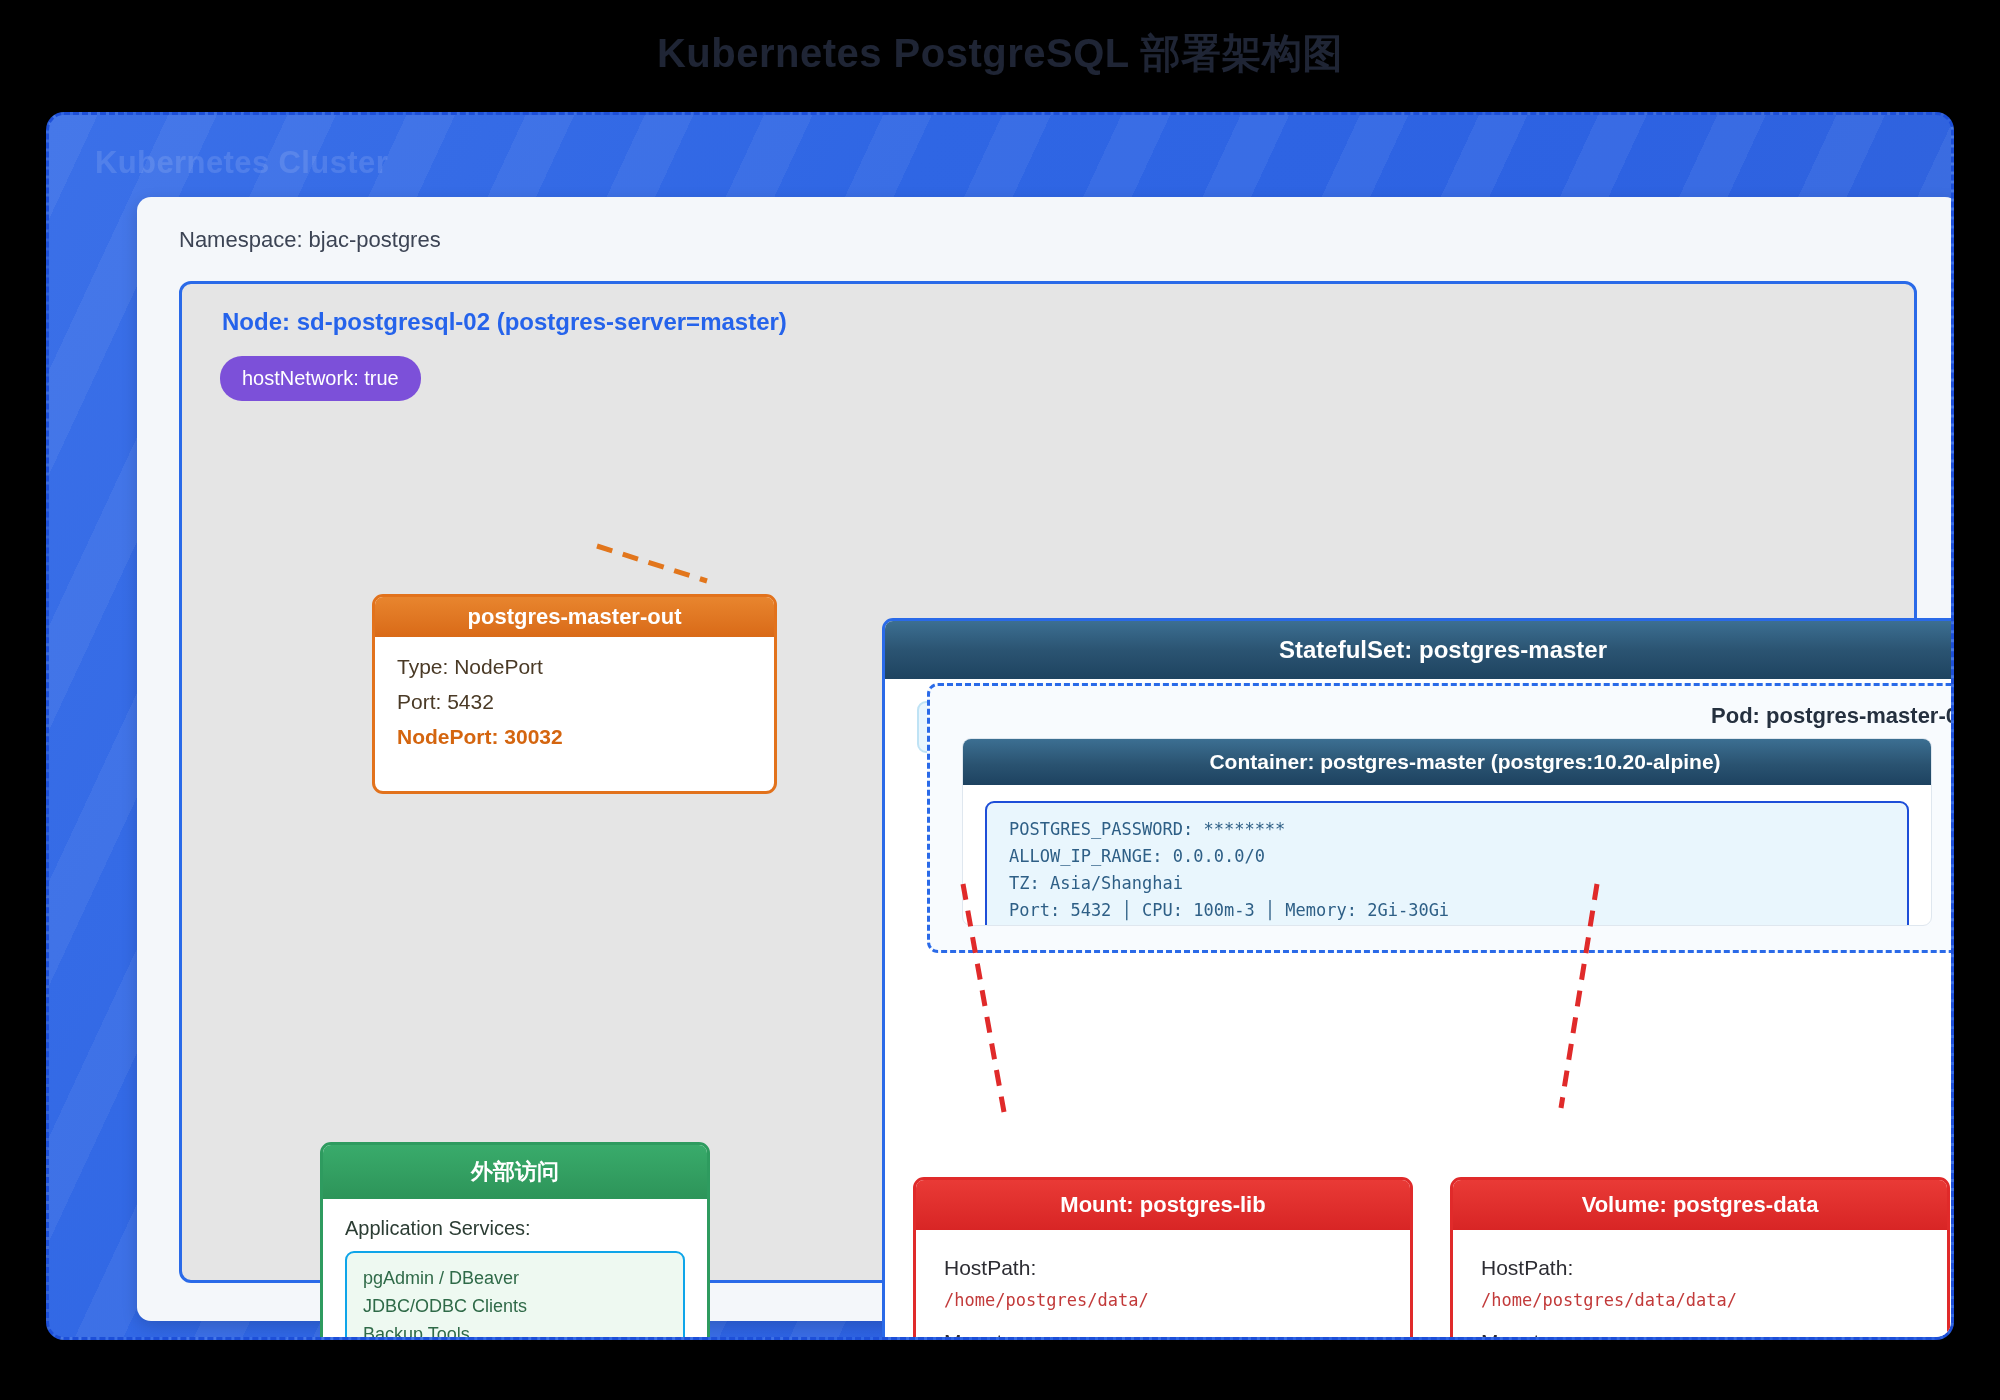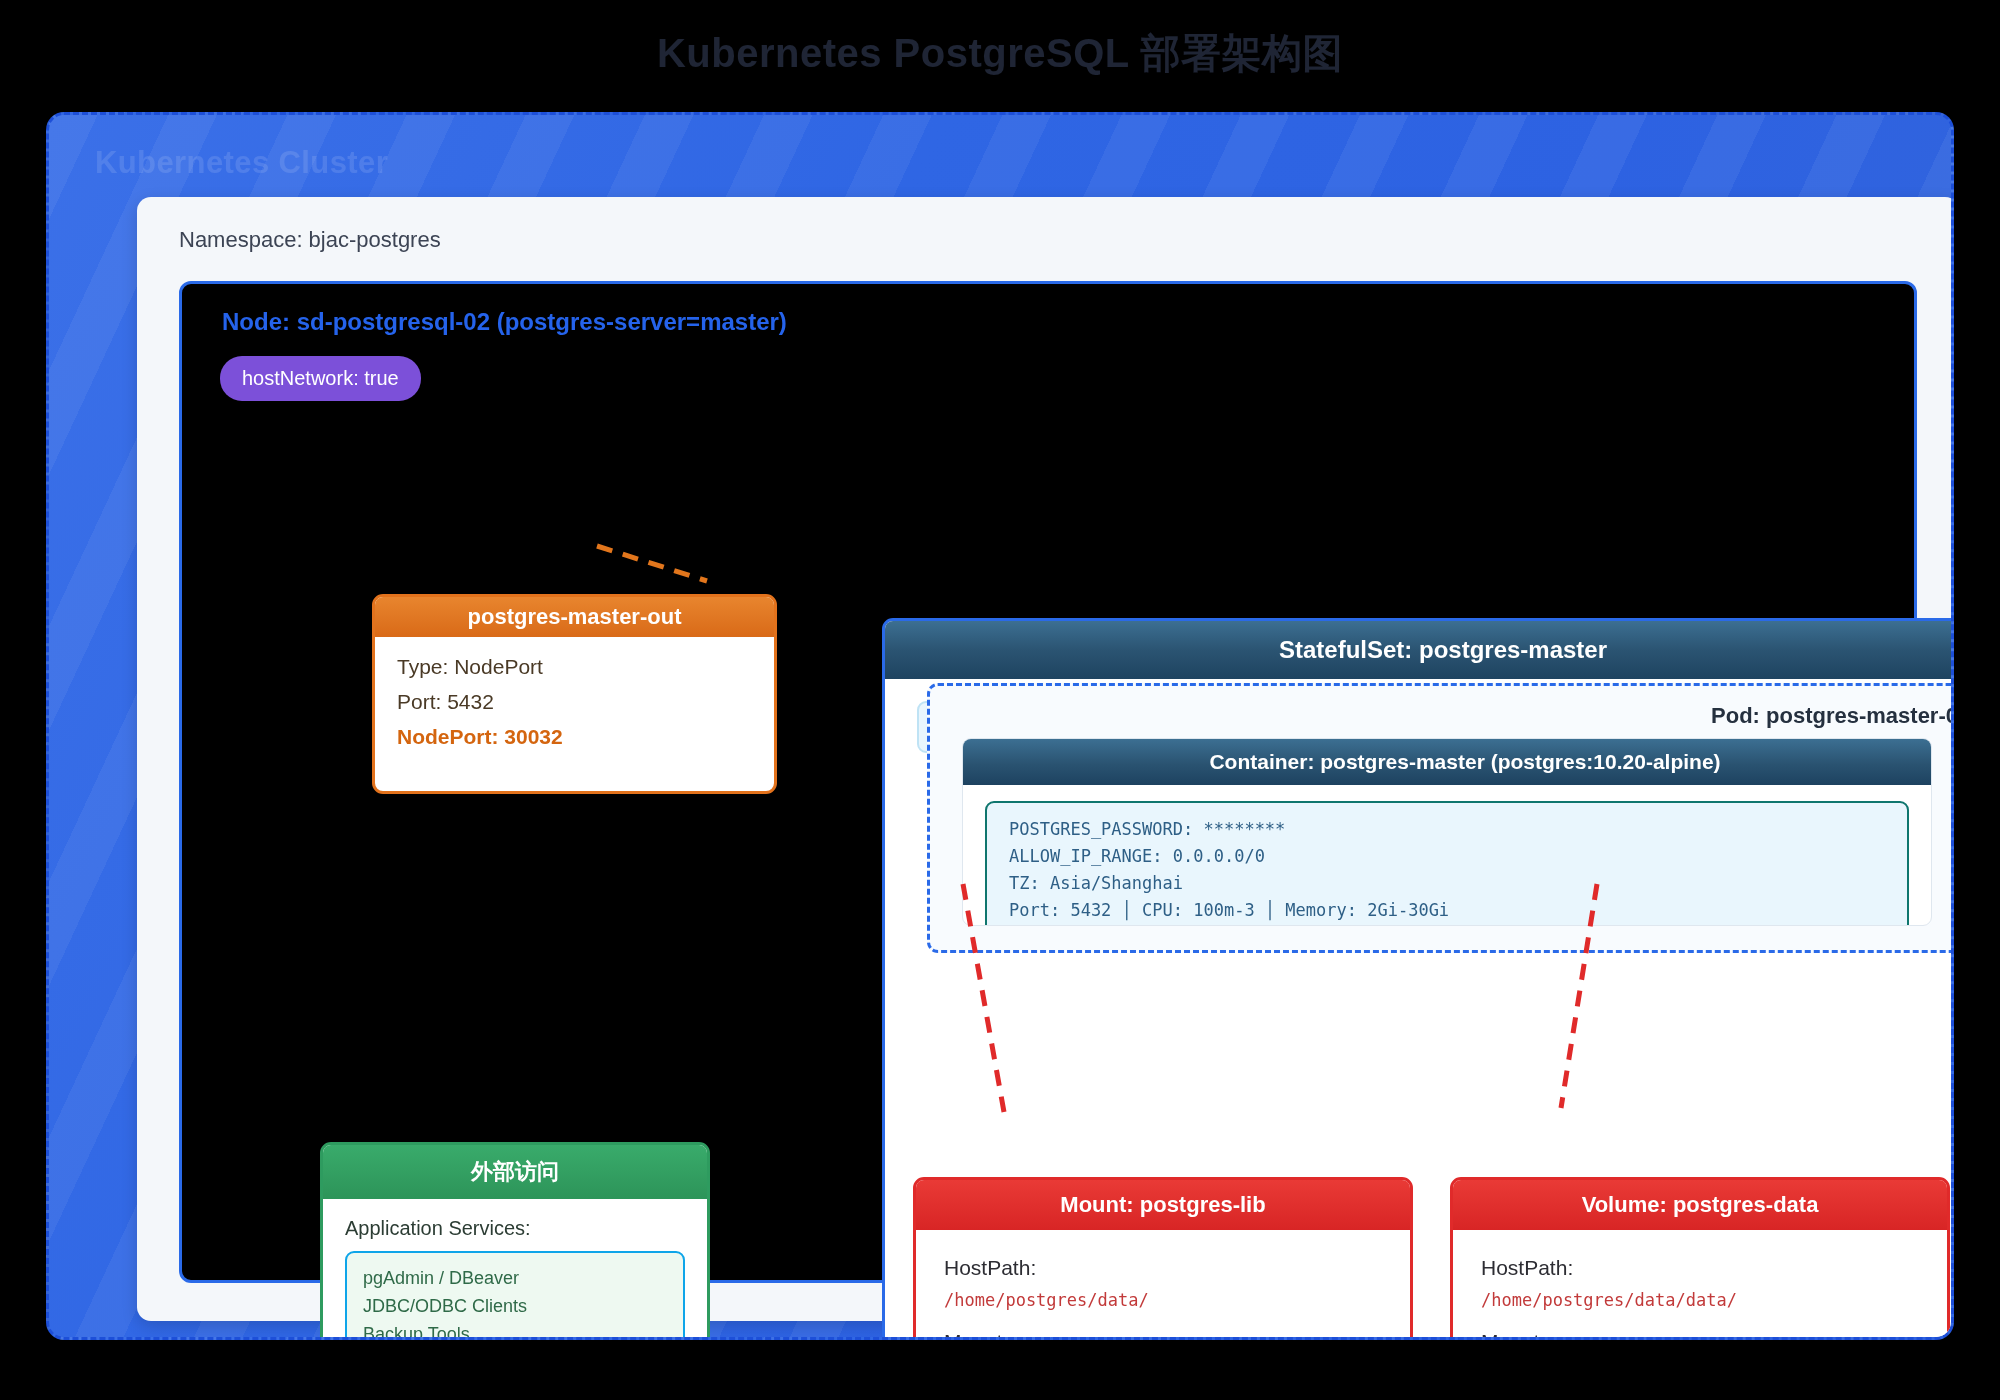--- a/index.html
+++ b/index.html
@@ -53,21 +53,21 @@
   }
   .namespace-label {
     position: absolute; left: 42px; top: 30px;
     font-size: 22px; color: #3c4454; font-weight: normal;
   }
 
   
   .node-box {
     position: absolute; left: 42px; top: 84px;
     width: 1738px; height: 1002px;
-    background: #000000;
+    background: #e5e5e5;
     border: 3px solid #2a6ae8;
     border-radius: 12px;
   }
   .node-label {
     position: absolute; left: 40px; top: 24px;
     font-size: 24px; font-weight: bold; color: #2563eb;
   }
 
   
   .hostnet-badge {
@@ -179,21 +179,21 @@
   }
   .ctr-head {
     height: 46px;
     background: linear-gradient(180deg, #3c6f92 0%, #2a5371 55%, #1d4260 100%);
     color: #ffffff; font-size: 21px; font-weight: bold;
     display: flex; align-items: center; justify-content: center; padding-left: 36px;
   }
   .ctr-env {
     margin: 16px 22px 0 22px;
     background: #e9f6fd;
-    border: 2px solid #0f766e;
+    border: 2px solid #1d4ed8;
     border-radius: 9px;
     padding: 13px 22px 14px 22px;
   }
   .env-line {
     font-family: "DejaVu Sans Mono", monospace;
     font-size: 17px; color: #2e5f86;
     line-height: 1.58;
     white-space: pre;
   }
 

